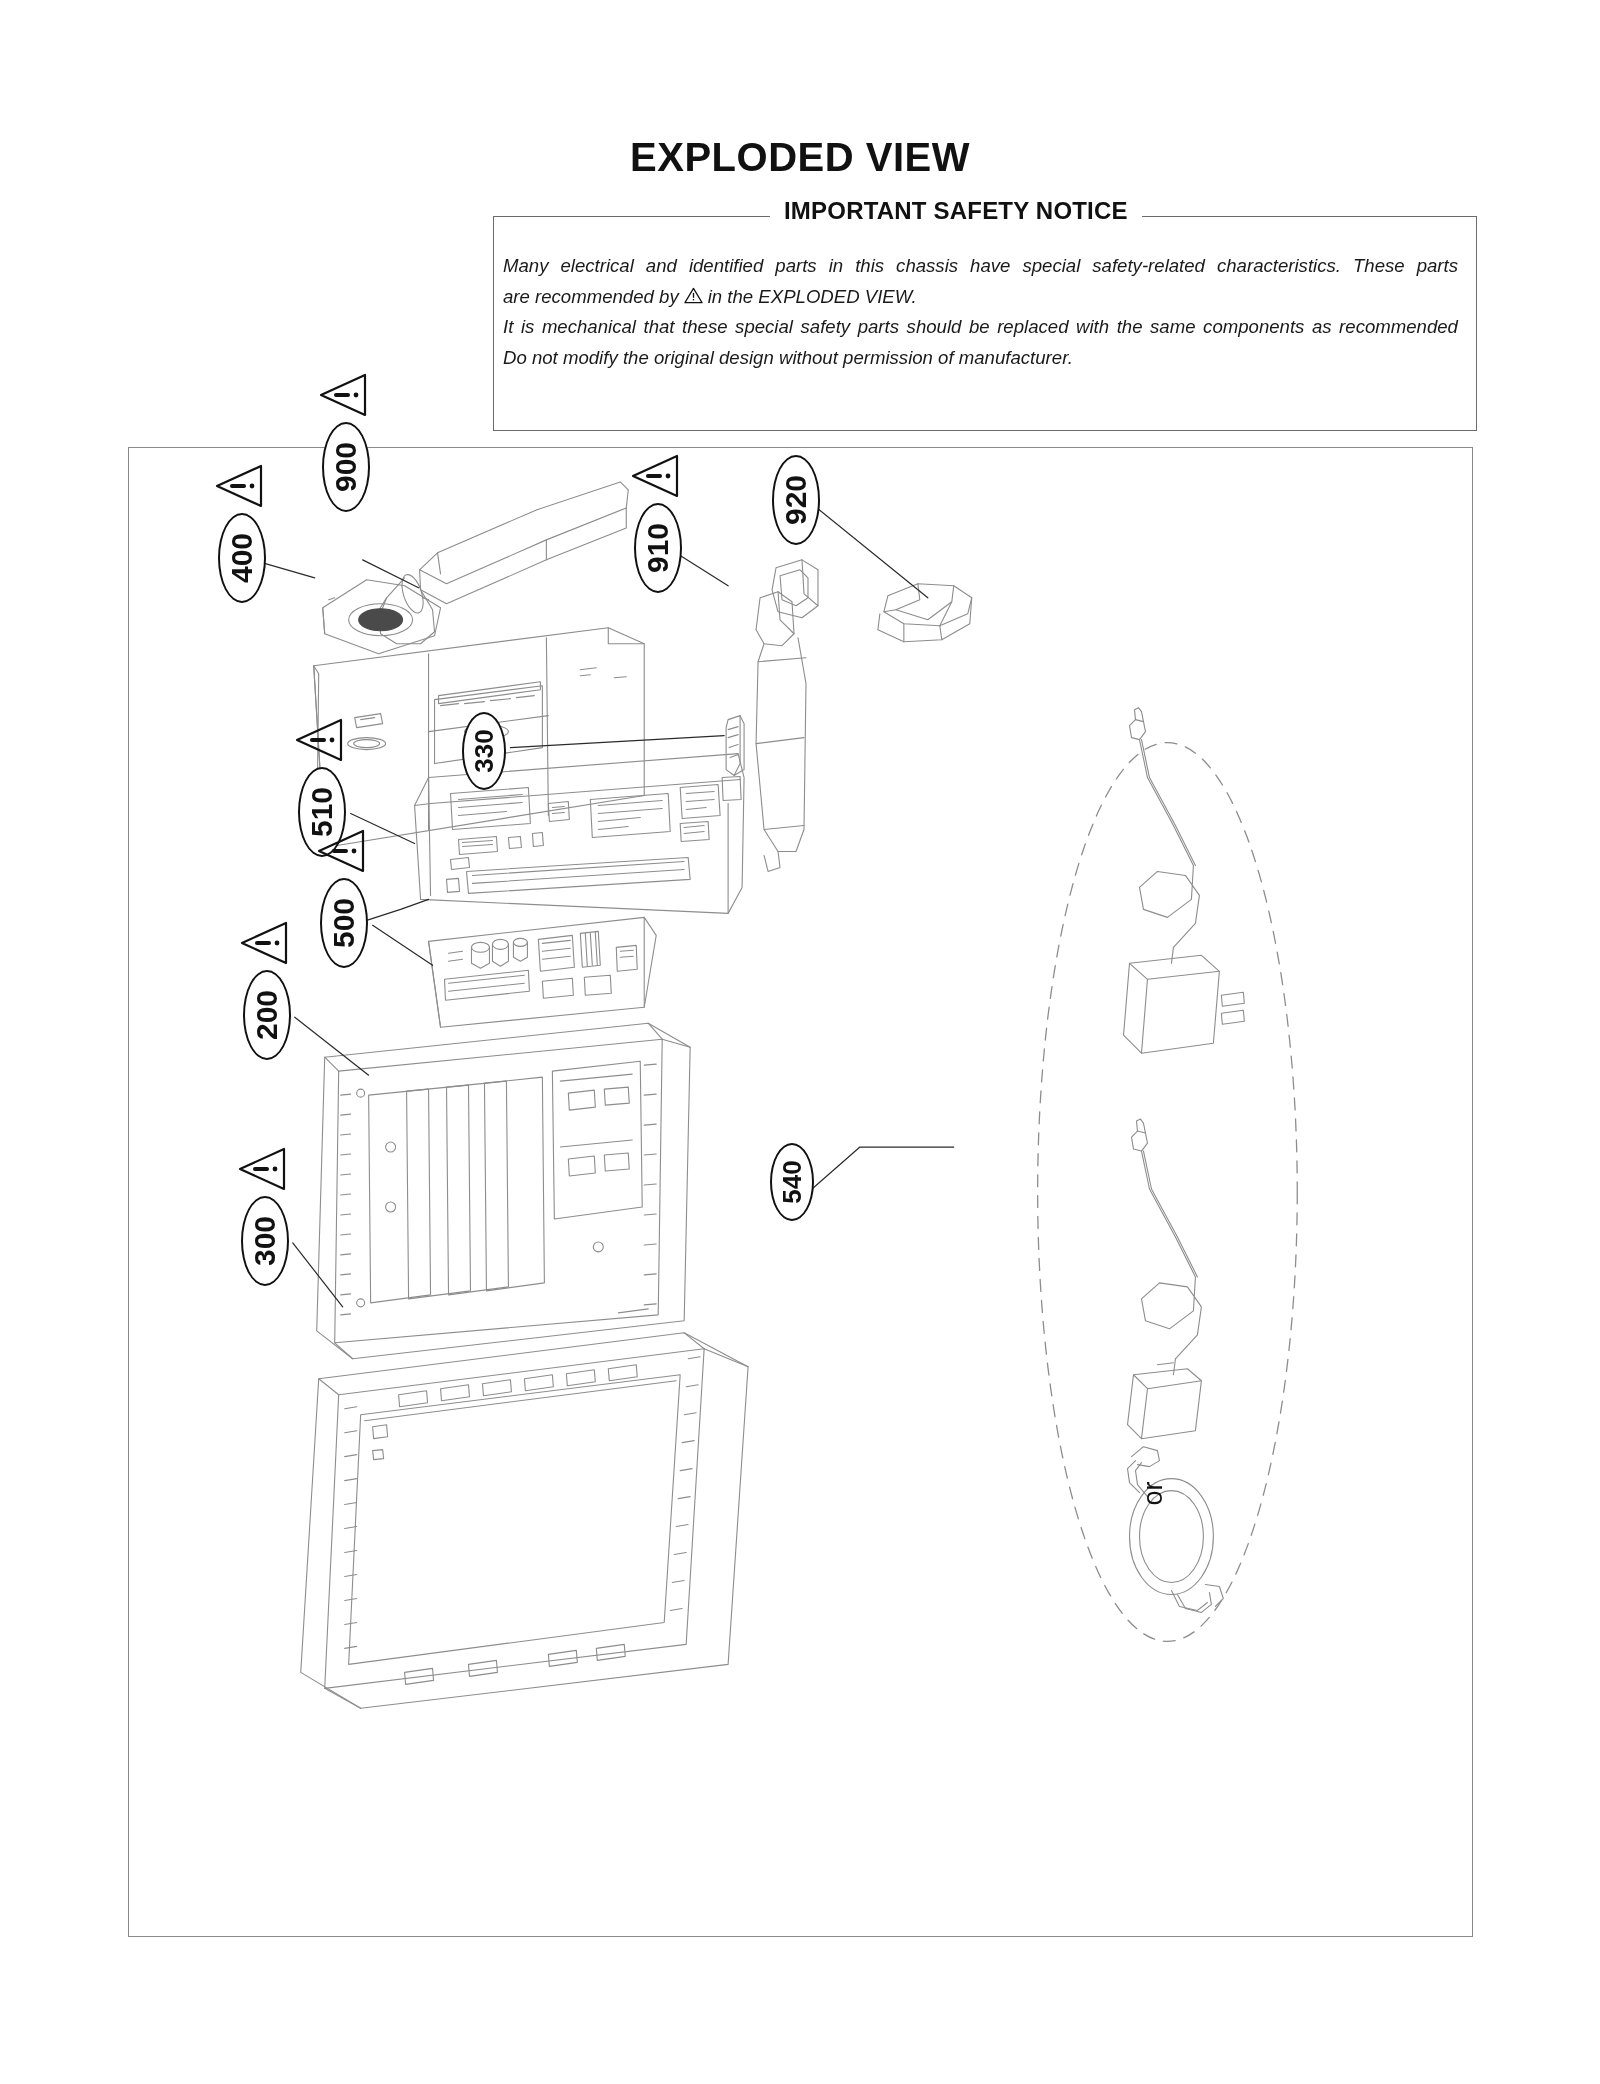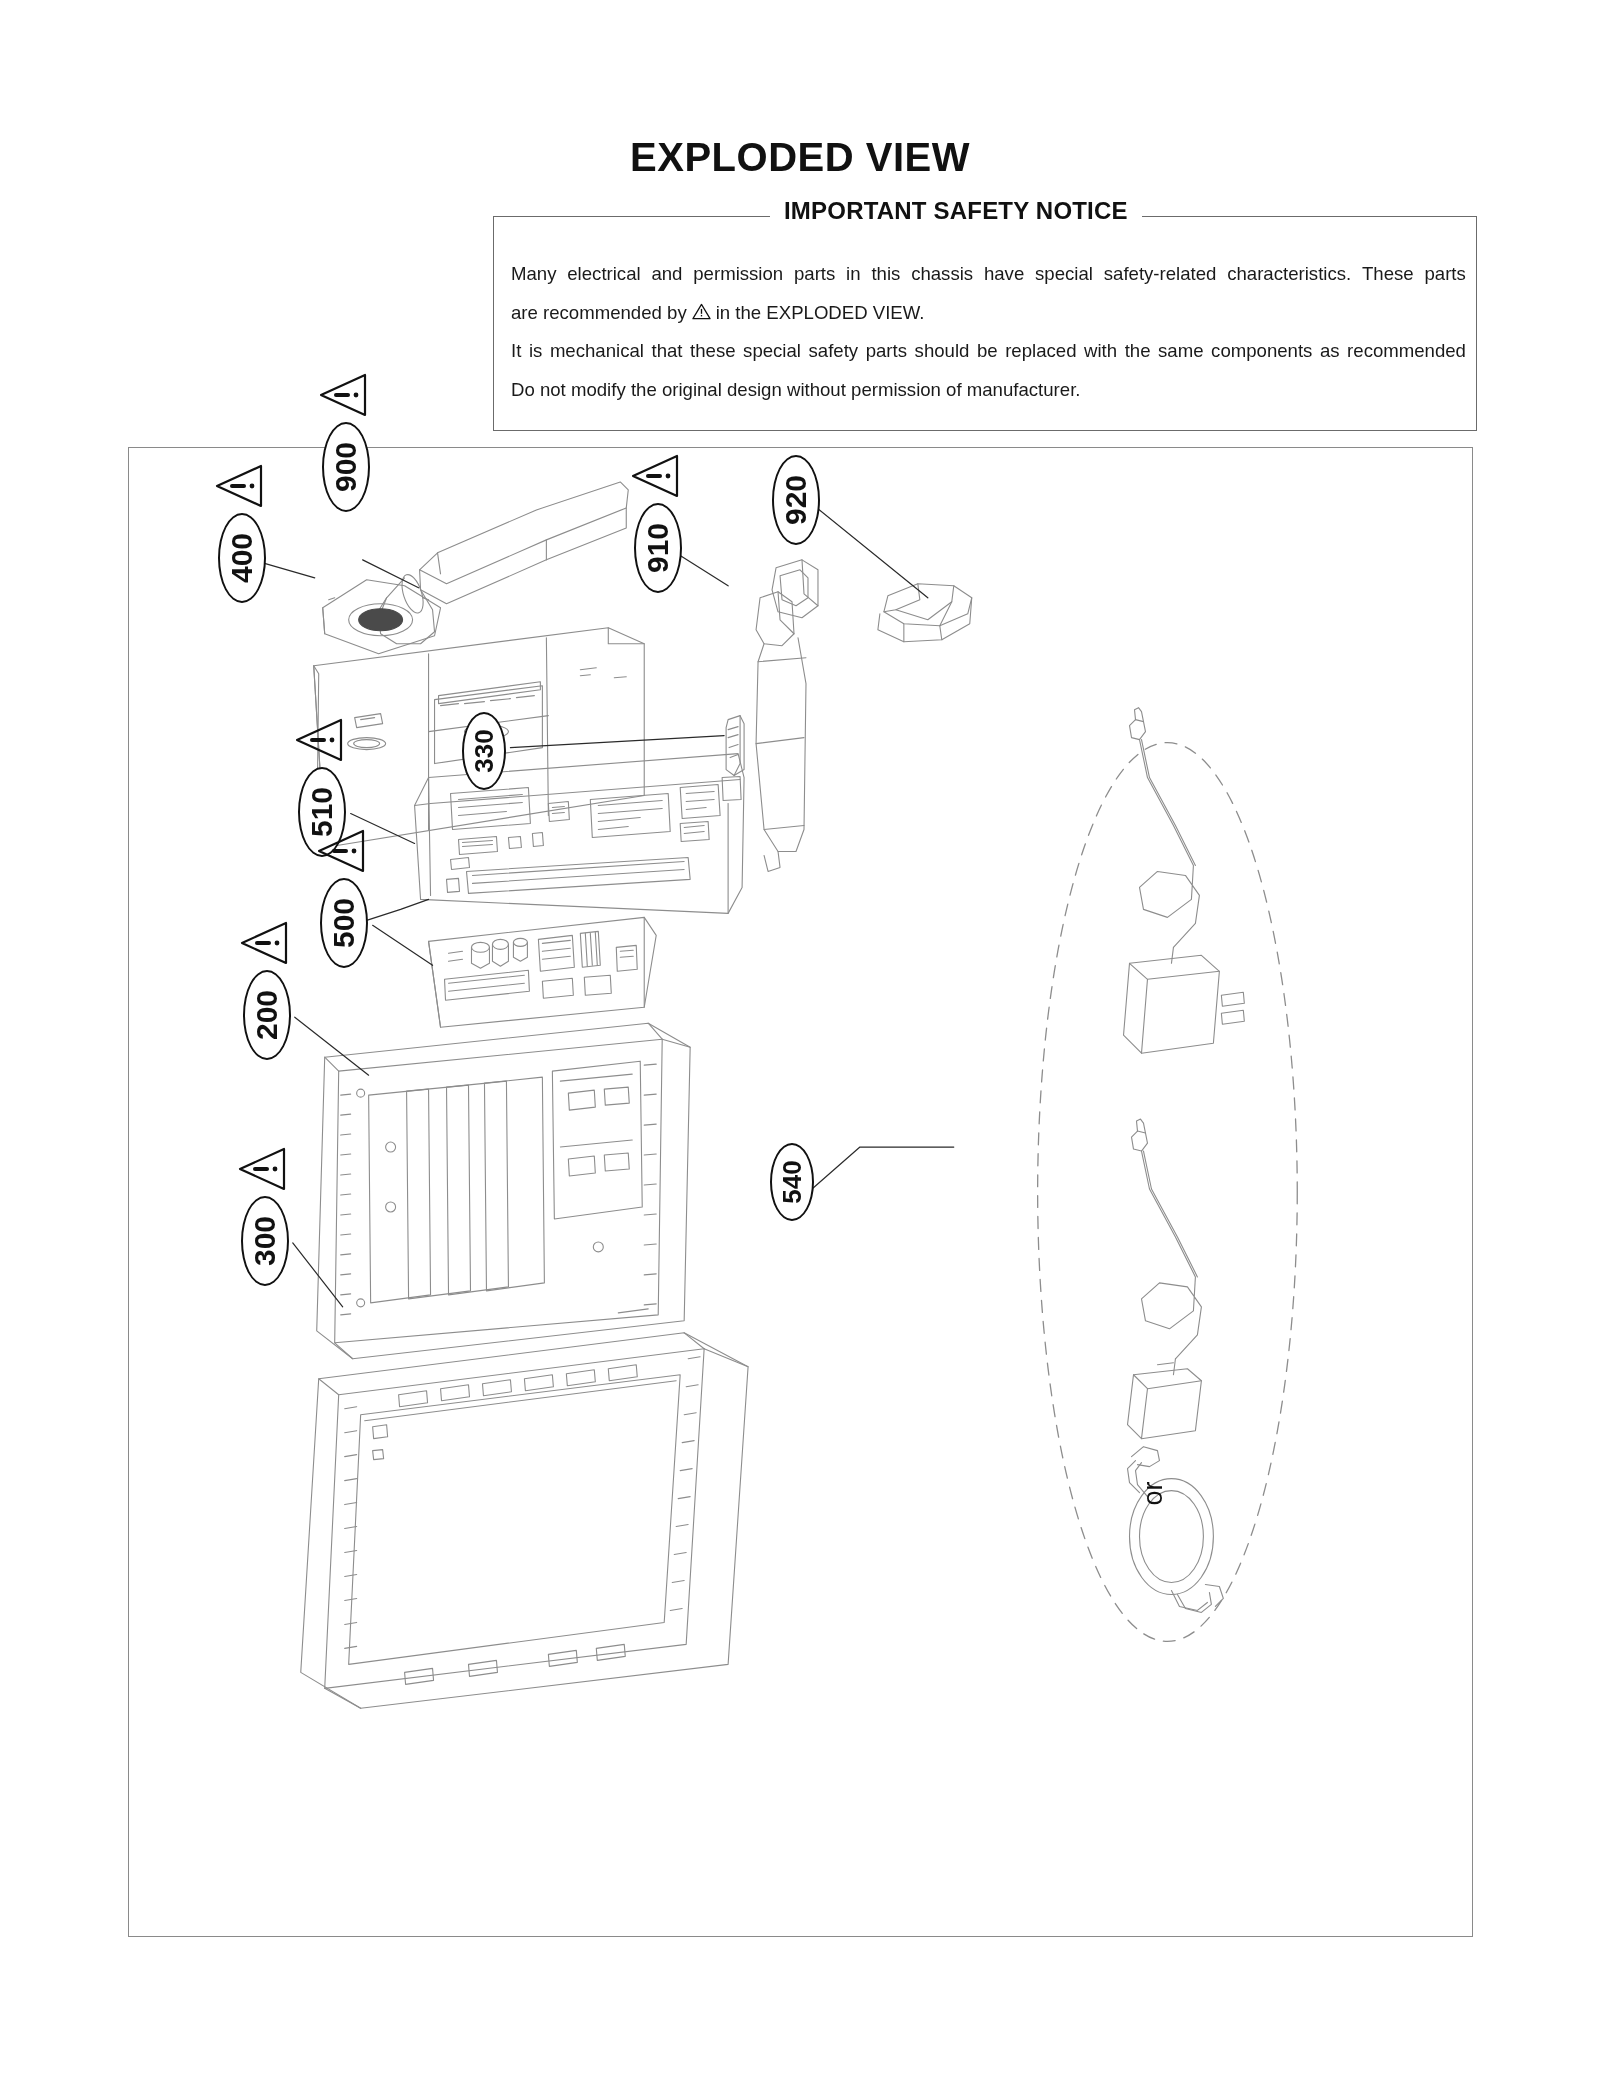--- a/index.html
+++ b/index.html
@@ -23,21 +23,21 @@
   }
   .notice-legend{
     position:absolute;left:770px;top:197px;background:#ffffff;
     padding:0 14px;font-size:24px;font-weight:bold;color:#111;
     white-space:nowrap;letter-spacing:.2px;
   }
   .notice-body{
     position:absolute;left:503px;top:251px;width:966px;
     font-size:18.6px;line-height:30.5px;color:#1a1a1a;
   }
-  .notice-body p{margin:8px;white-space:nowrap;}
+  .notice-body p{margin:0;white-space:nowrap;font-style:italic;}
   .nb-just{
     display:flex;justify-content:space-between;width:955px;
   }
   .inline-warn{
     display:inline-block;vertical-align:-2px;width:19px;height:17px;margin:0 5px;
   }
 
   
   .diagram{
     position:absolute;left:128px;top:447px;width:1345px;height:1490px;
@@ -78,21 +78,21 @@
 
   <div class="notice"></div>
   <div class="notice-legend">IMPORTANT SAFETY NOTICE</div>
 
   <div class="notice-body">
 
     <p class="nb-just">
       <span>Many</span>
       <span>electrical</span>
       <span>and</span>
-      <span>permission</span>
+      <span>identified</span>
       <span>parts</span>
       <span>in</span>
       <span>this</span>
       <span>chassis</span>
       <span>have</span>
       <span>special</span>
       <span>safety-related</span>
       <span>characteristics.</span>
       <span>These</span>
       <span>parts</span>

